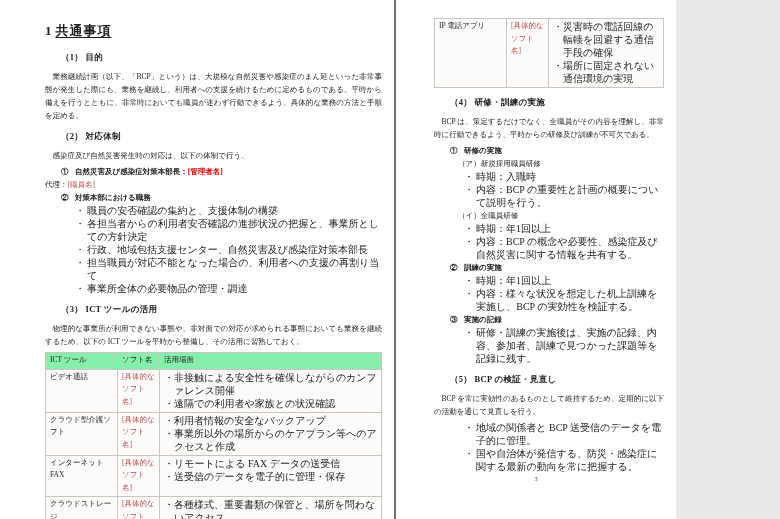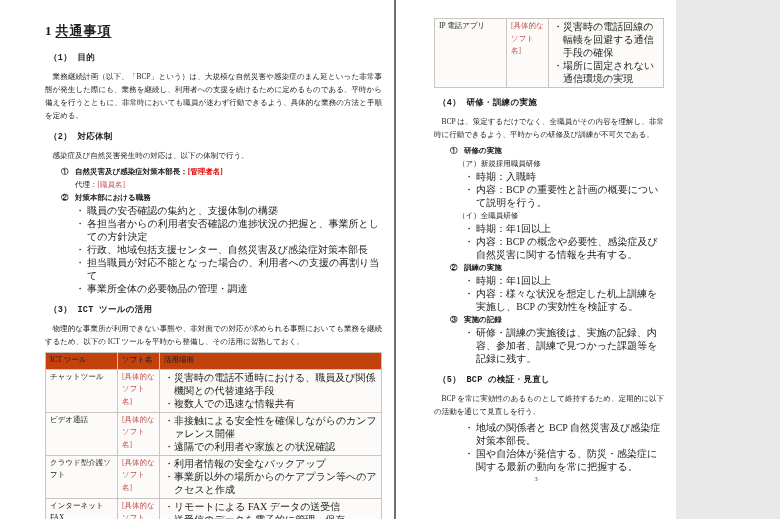--- a/index.html
+++ b/index.html
@@ -8,39 +8,39 @@
     font-family:"Liberation Serif","DejaVu Serif",serif;color:#1c1c1c;overflow:hidden;
   }
   .page{position:relative;box-sizing:border-box;background:#ffffff;}
   .page-left{width:394px;padding:16px 12px 0 45px;}
   .page-divider{width:2px;background:#6f6f6f;height:100%;flex:0 0 2px;}
   .page-right{flex:1;padding:8px 12px 0 38px;}
 
   .doc-title{font-size:13px;font-weight:bold;margin:6px 0 12px 0;letter-spacing:1px;}
   .doc-title .t-ul{text-decoration:underline;text-underline-offset:2px;margin-left:3px;}
 
-  .sec-h{font-size:8.5px;font-weight:bold;margin:9px 0 6px 4px;letter-spacing:.3px;font-family:Liberation Mono, monospace;}
+  .sec-h{font-size:8.5px;font-weight:bold;margin:9px 0 6px 16px;letter-spacing:.3px;}
   .body-p{font-size:7.5px;line-height:13px;margin:0 0 3px 0;text-align:justify;text-indent:1em;}
 
   .numline{display:flex;font-size:7.5px;line-height:13px;font-weight:bold;margin-left:16px;}
   .numline .cnum{flex:0 0 14px;}
-  .plainline{font-size:7.5px;line-height:13px;margin-left:30px;}
+  .plainline{font-size:7.5px;line-height:13px;}
   .katline{font-size:7.5px;line-height:13px;margin-left:24px;}
 
   .bullet{display:flex;font-size:10px;line-height:13px;margin-left:30px;}
   .bullet::before{content:"・";flex:0 0 12px;color:#1c1c1c;}
   .bullet.in-cell{margin-left:0;}
   .bullet.in-cell::before{flex:0 0 10px;}
 
   .red{color:#c0504d;}
   .red-strong{color:#dd0000;font-weight:bold;}
 
   table.ict{border-collapse:collapse;width:100%;margin-top:4px;font-size:7.5px;line-height:12.5px;background:#fcfbf9;table-layout:fixed;}
   table.ict th,table.ict td{border:1px solid #c9c6c1;padding:1px 4px 2px 4px;vertical-align:top;text-align:left;font-weight:normal;}
-  table.ict th{background:#c2410c;}
+  table.ict th{background:#86efac;}
   .col-tool{width:72px;}
   .col-soft{width:42px;}
   table.frag{margin-top:10px;}
 
   .pagenum{position:absolute;bottom:36px;left:0;right:0;text-align:center;font-size:7px;color:#555;}
 </style>
 </head>
 <body>
 
 <div class="canvas">
@@ -85,28 +85,20 @@
           <col>
         </colgroup>
       <thead>
         <tr>
           <th>ICT ツール</th>
           <th>ソフト名</th>
           <th>活用場面</th>
         </tr>
       </thead>
       <tbody>
-        <tr>
-          <td>チャットツール</td>
-          <td class="red">[具体的なソフト名]</td>
-          <td>
-            <div class="bullet in-cell">災害時の電話不通時における、職員及び関係機関との代替連絡手段</div>
-            <div class="bullet in-cell">複数人での迅速な情報共有</div>
-          </td>
-        </tr>
         <tr>
           <td>ビデオ通話</td>
           <td class="red">[具体的なソフト名]</td>
           <td>
             <div class="bullet in-cell">非接触による安全性を確保しながらのカンファレンス開催</div>
             <div class="bullet in-cell">遠隔での利用者や家族との状況確認</div>
           </td>
         </tr>
         <tr>
           <td>クラウド型介護ソフト</td>
@@ -182,19 +174,19 @@
     <div class="bullet">内容：様々な状況を想定した机上訓練を実施し、BCP の実効性を検証する。</div>
 
     <div class="numline">
       <span class="cnum">③</span>
       <span>実施の記録</span>
     </div>
     <div class="bullet">研修・訓練の実施後は、実施の記録、内容、参加者、訓練で見つかった課題等を記録に残す。</div>
 
     <div class="sec-h">（5） BCP の検証・見直し</div>
     <p class="body-p">BCP を常に実効性のあるものとして維持するため、定期的に以下の活動を通じて見直しを行う。</p>
-    <div class="bullet">地域の関係者と BCP 自然災害及び感染症対策本部長。</div>
+    <div class="bullet">地域の関係者と BCP 送受信のデータを電子的に管理。</div>
     <div class="bullet">国や自治体が発信する、防災・感染症に関する最新の動向を常に把握する。</div>
 
     <div class="pagenum">3</div>
   </div>
 
 </div>
 
 </body></html>

